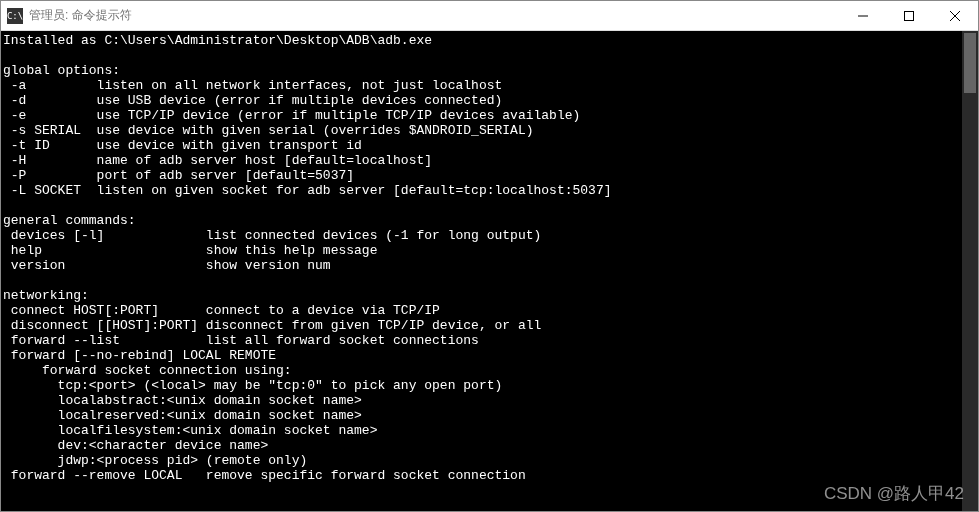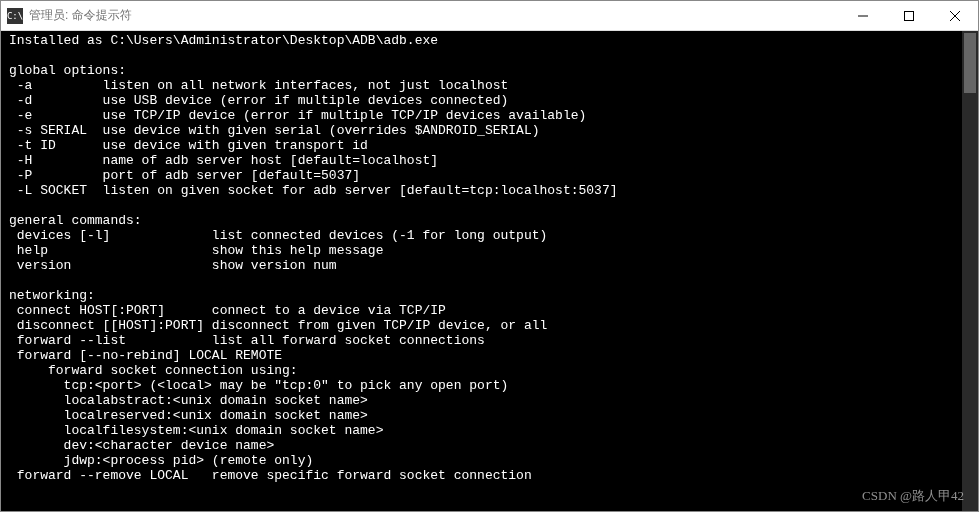--- a/index.html
+++ b/index.html
@@ -4,26 +4,26 @@
 <style>
   * { margin: 0; padding: 0; box-sizing: border-box; }
   html, body { width: 979px; height: 512px; overflow: hidden; font-family: "Segoe UI", Arial, sans-serif; background: #f0f0f0; }
   .window { width: 979px; height: 512px; display: flex; flex-direction: column; background: #fff; border: 1px solid #888; }
   .titlebar { height: 30px; background: #fff; display: flex; align-items: center; border-bottom: 1px solid #ddd; }
   .titlebar-icon { width: 16px; height: 16px; margin: 0 6px; background: #333; display: inline-flex; align-items: center; justify-content: center; font-size: 9px; color: #fff; font-family: Consolas, monospace; }
   .titlebar-text { font-size: 12px; color: #737373; flex: 0 0 auto; }
   .titlebar-spacer { flex: 1; }
   .win-btn { width: 46px; height: 30px; display: flex; align-items: center; justify-content: center; color: #000; }
   .win-btn svg { width: 10px; height: 10px; }
-  .term-wrap { flex: 1; background: #000; position: relative; display: flex; padding-left: 6px; }
+  .term-wrap { flex: 1; background: #000; position: relative; display: flex; }
   .term { flex: 1; padding: 2px 4px 2px 2px; overflow: hidden; }
   .term pre { font-family: "NSimSun","SimSun","Consolas","Courier New",monospace; font-size: 13px; line-height: 15px; color: #fff; white-space: pre; }
   .scrollbar { width: 16px; background: #2a2a2a; position: relative; }
   .scrollbar-thumb { position: absolute; left: 2px; right: 2px; top: 2px; height: 60px; background: #666; }
-  .watermark { position: absolute; right: 14px; bottom: 6px; color: rgba(220,220,220,0.65); font-size: 13px; font-family: Liberation Serif, serif; pointer-events: none; }
+  .watermark { position: absolute; right: 14px; bottom: 6px; color: rgba(220,220,220,0.65); font-size: 17px; font-family: Liberation Sans, sans-serif; pointer-events: none; }
 </style>
 </head>
 <body>
 
 <div class="window">
 
   <div class="titlebar">
     <span class="titlebar-icon">C:\</span>
     <span class="titlebar-text">管理员: 命令提示符</span>
     <span class="titlebar-spacer"></span>

